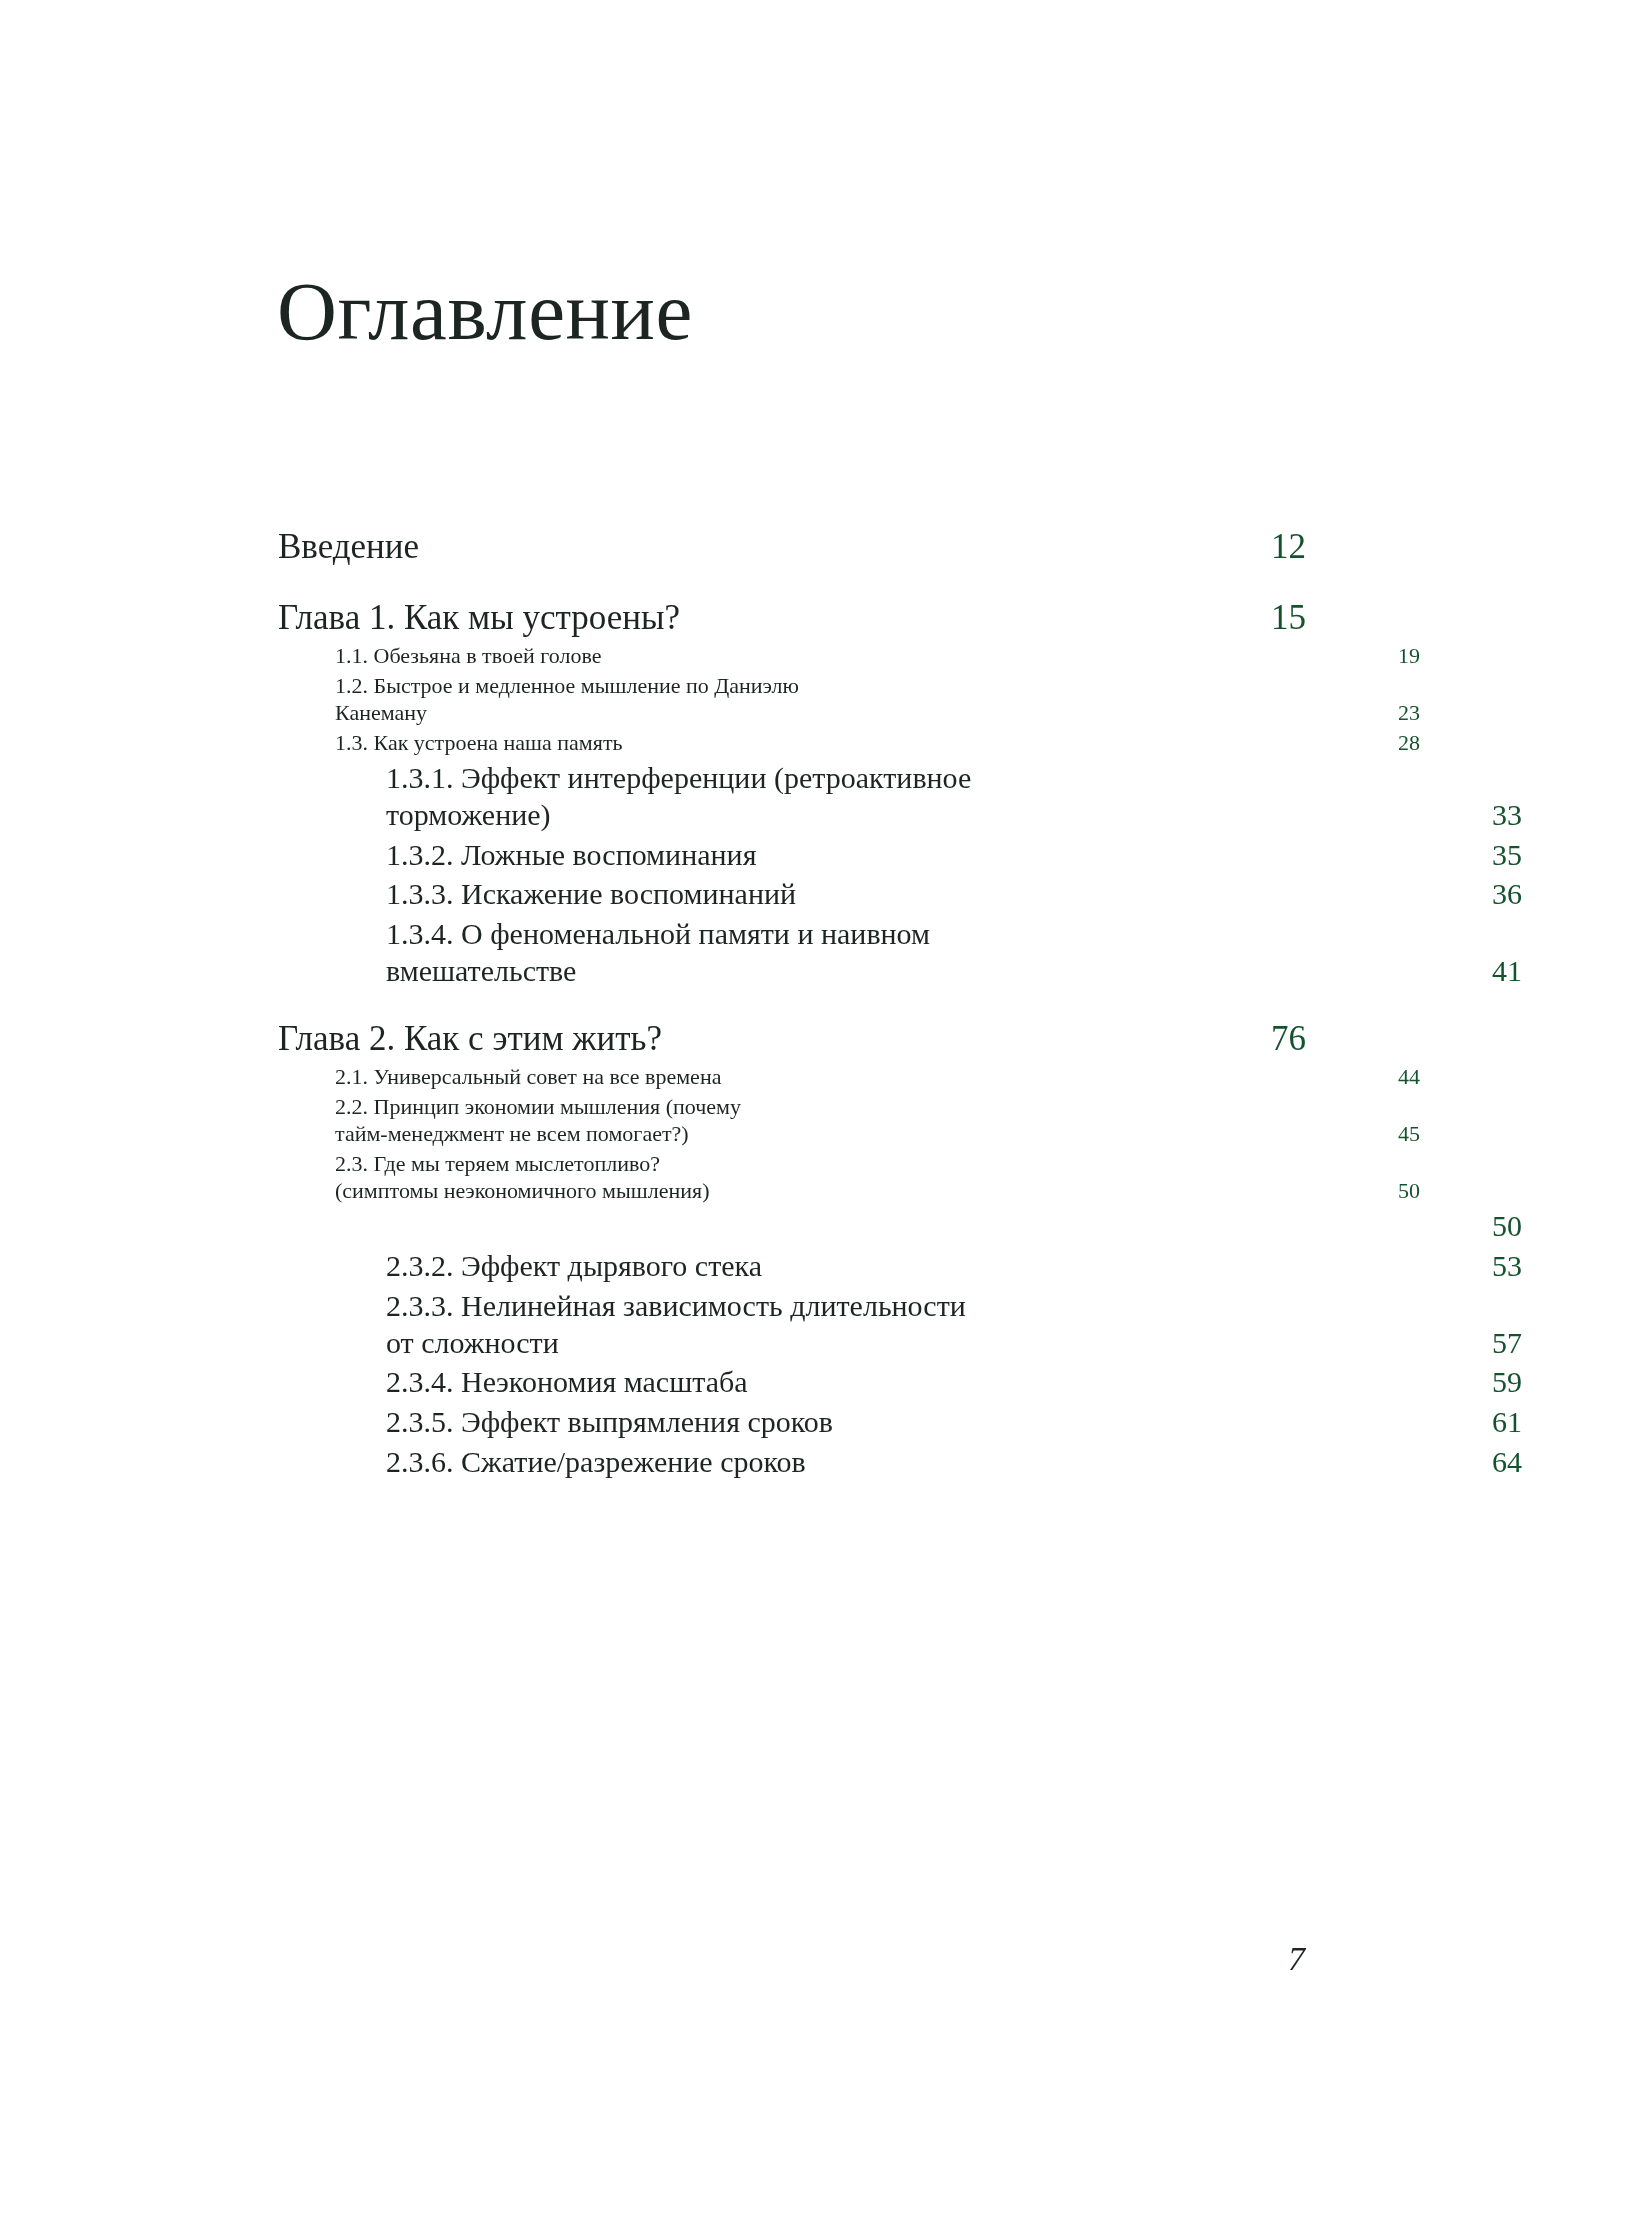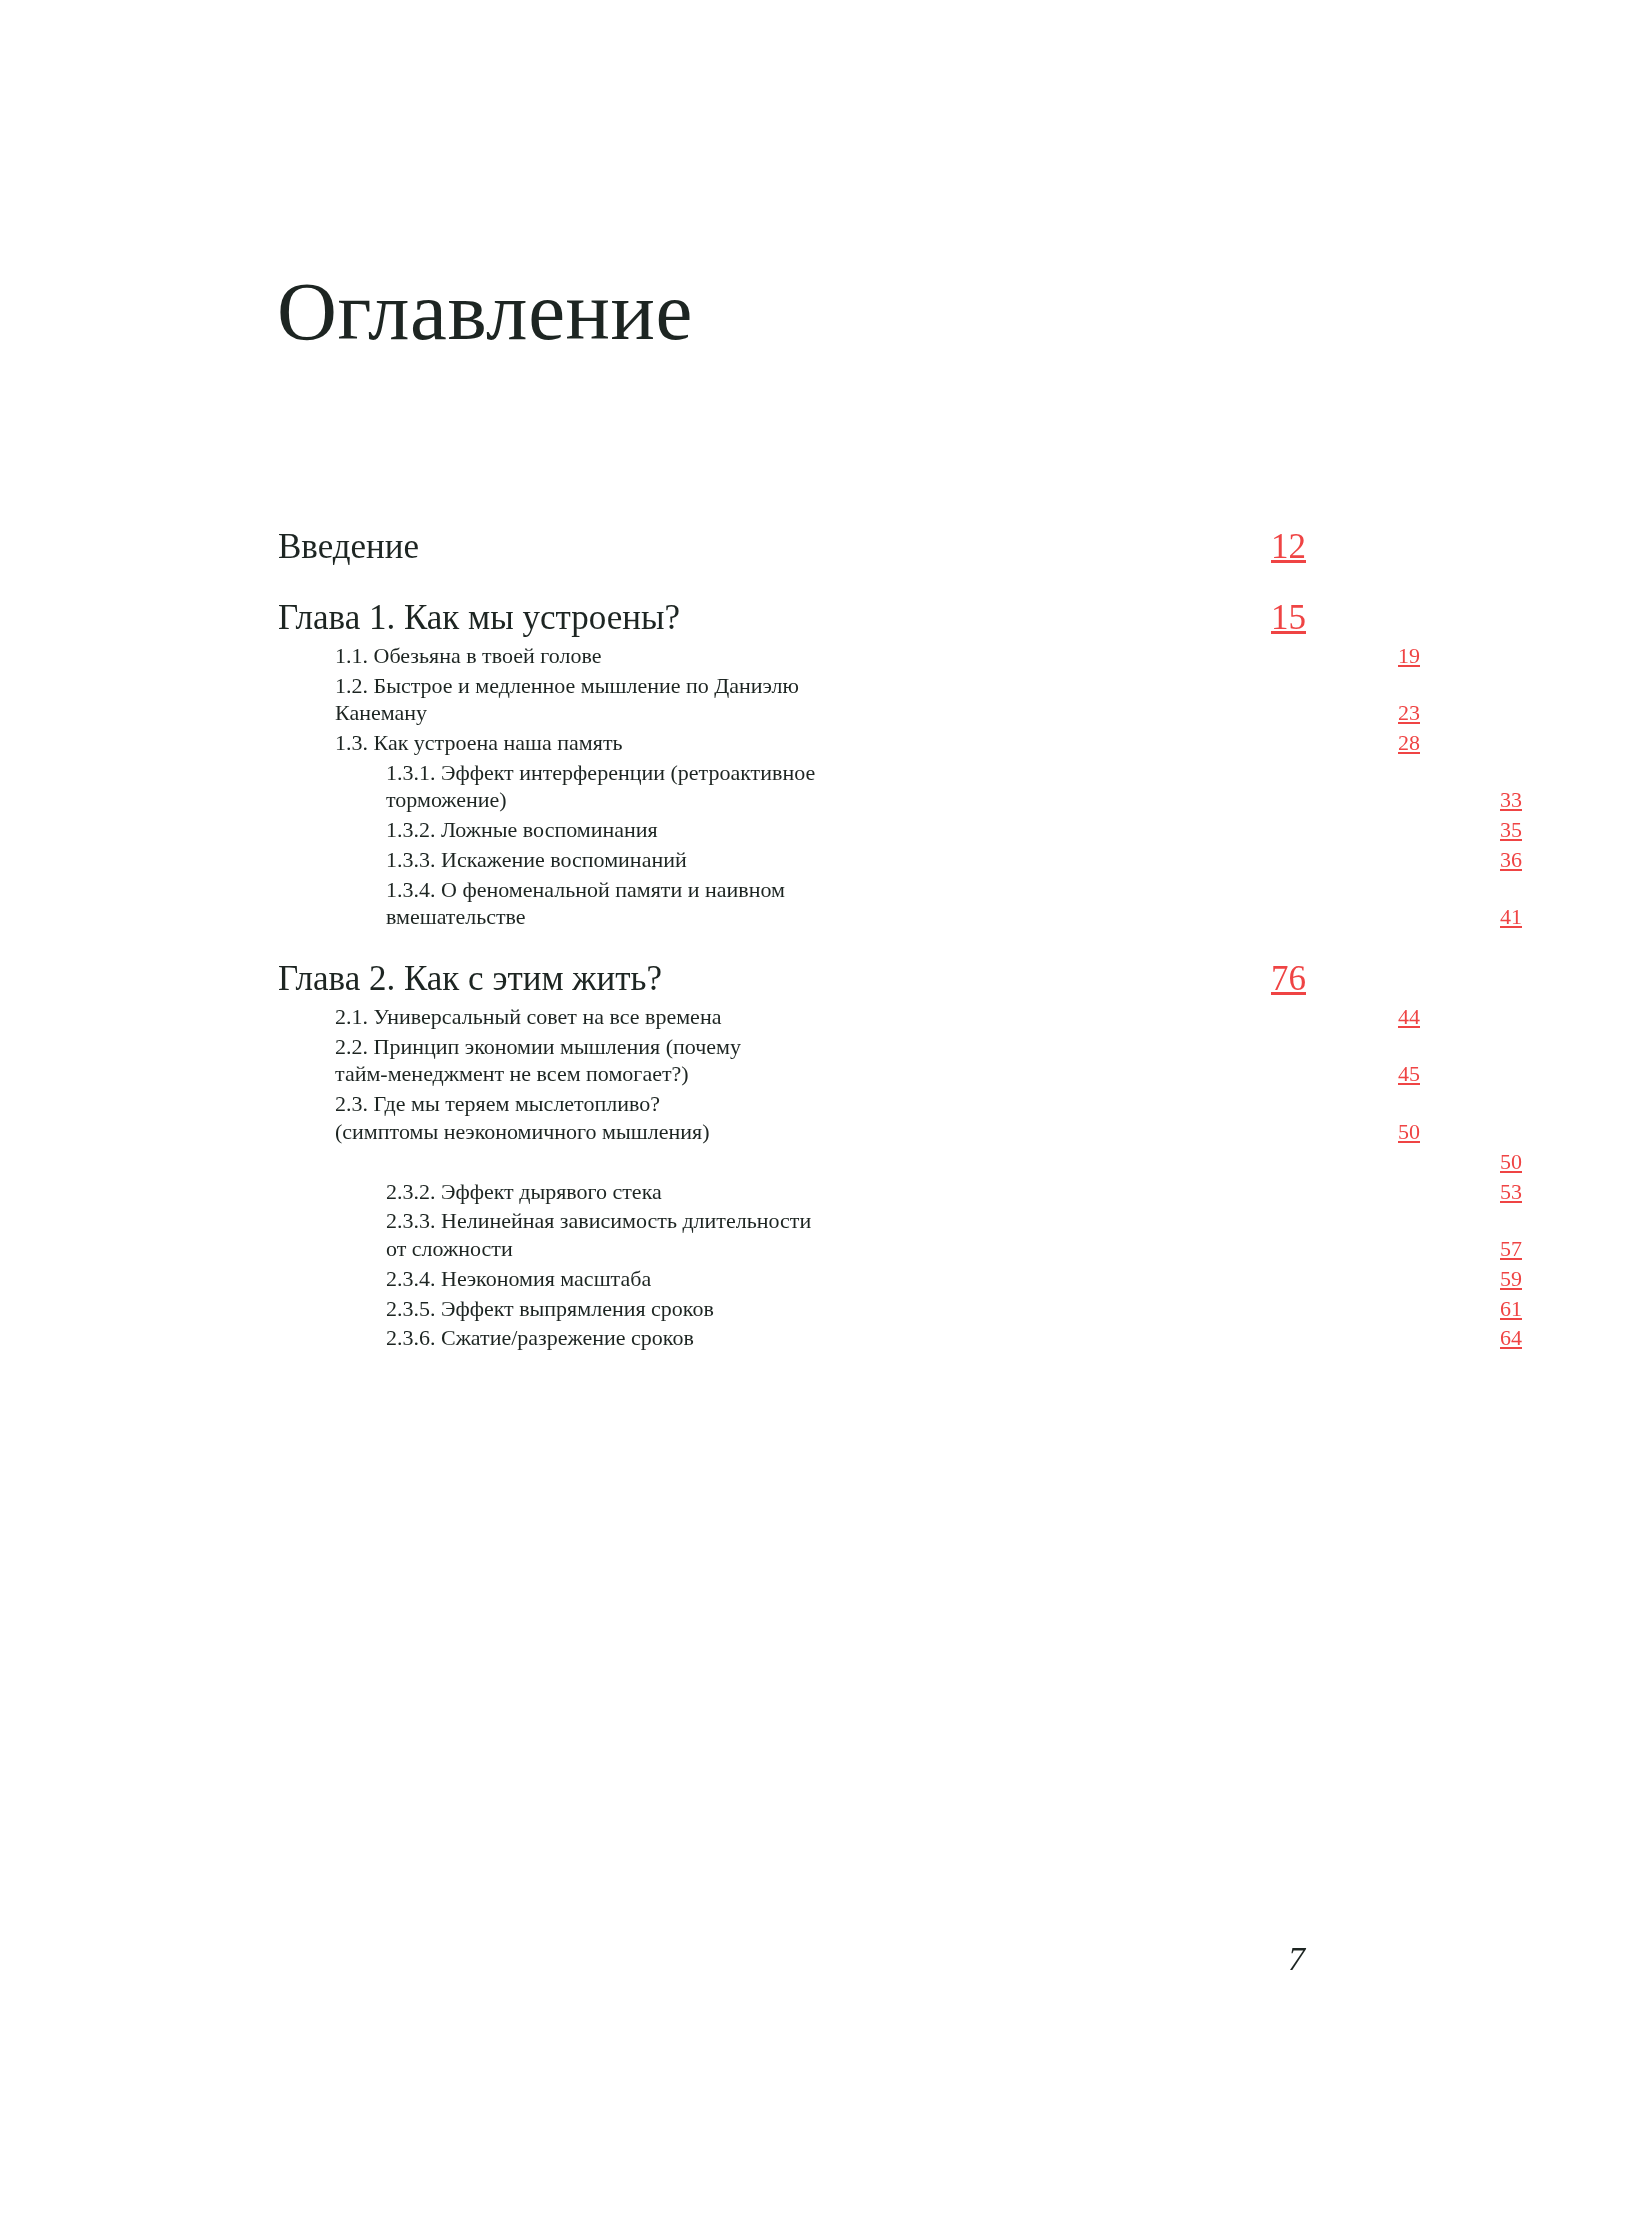--- a/index.html
+++ b/index.html
@@ -83,40 +83,39 @@
     background-repeat: repeat-x;
     background-position: left bottom;
   }
 
   .toc-page {
     font-size: 30px;
     line-height: 1.235;
     flex: 0 0 auto;
     text-align: right;
     min-width: 44px;
-    color: #ef4444;
+    color: #14532d;
     white-space: pre;
-    text-decoration: underline;
   }
 
   
   
   .lvl-0 .toc-text,
   .lvl-0 .toc-page { font-size: 35px; }
   .lvl-0 { margin-left: 0px; }
 
   
   .lvl-1 { margin-left: 57px; }
   .lvl-1 .toc-text,
   .lvl-1 .toc-page { font-size: 22px; }
 
   
   .lvl-2 { margin-left: 108px; }
   .lvl-2 .toc-text,
-  .lvl-2 .toc-page { font-size: 22px; }
+  .lvl-2 .toc-page { font-size: 30px; }
 
   
   .lvl-1 .toc-page { margin-right: -57px; }
   .lvl-2 .toc-page { margin-right: -108px; }
   .gap-chapter { height: 27.4px; }
   .gap-sub     { height: 2.8px; }
 
   
   .cont { }
 

